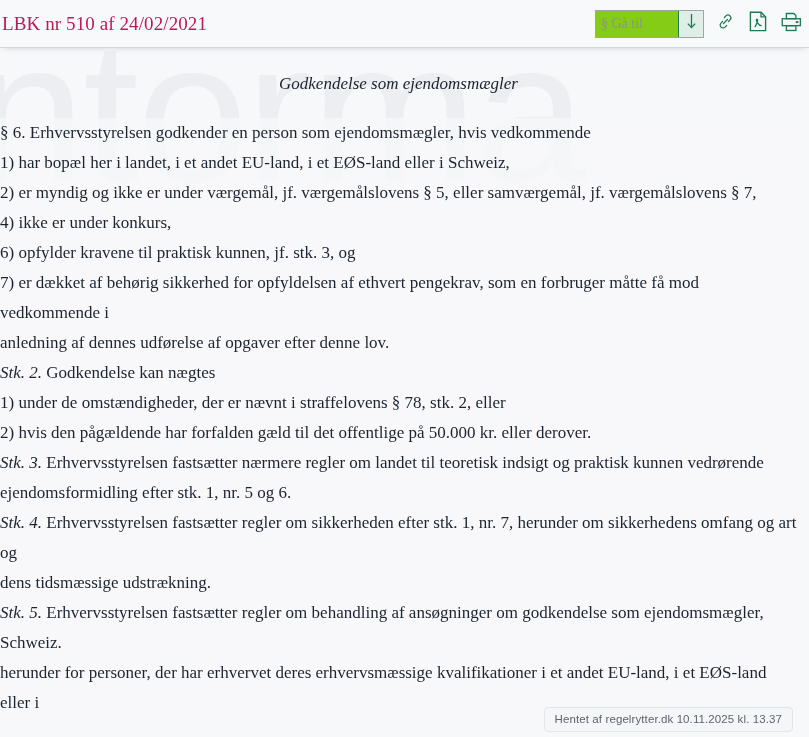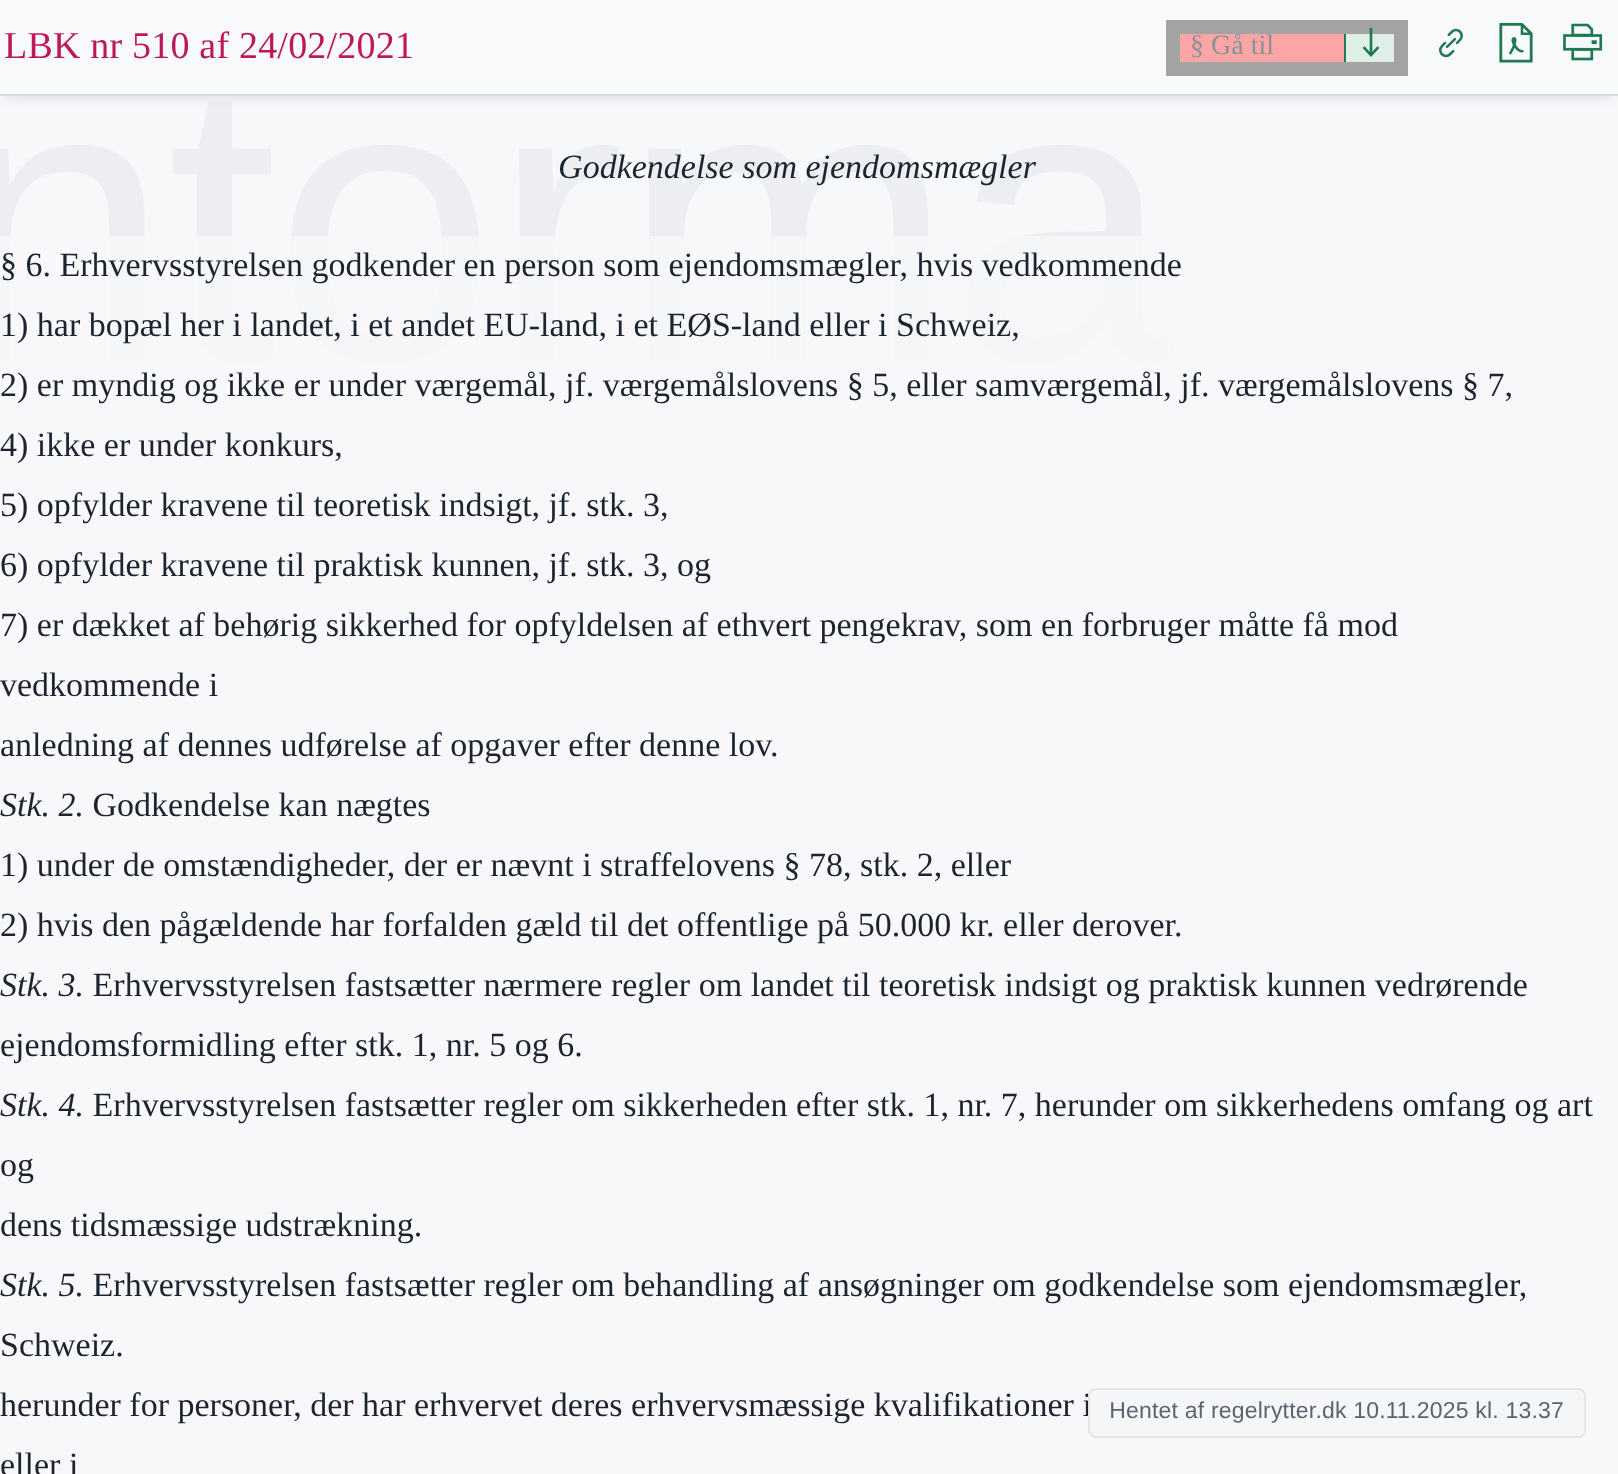--- a/index.html
+++ b/index.html
@@ -44,22 +44,22 @@
     align-items: center;
     gap: 9px;
     flex: 0 0 auto;
   }
 
   
   .goto-combo {
     display: flex;
     align-items: stretch;
     height: 28px;
-    border: 7px solid #a3a3a3;
-    background: #fca5a5;
+    border: 1px solid #a3a3a3;
+    background: #84cc16;
     box-sizing: border-box;
   }
   .goto-input {
     border: 0;
     outline: none;
     background: transparent;
     width: 72px;
     padding: 0 5px;
     font-family: "Liberation Serif", "DejaVu Serif", serif;
     font-size: 14px;
@@ -141,21 +141,21 @@
   }
   p.para.first { margin-top: 23px; }
   .indent { padding-left: 17px; }
   .indent2 { padding-left: 34px; }
   .stk-label { font-style: italic; }
 
   
   .fetch-badge {
     position: absolute;
     right: 16px;
-    bottom: 18px;
+    bottom: 5px;
     background: #f5f6f8;
     border: 1px solid #e3e5e9;
     border-radius: 4px;
     padding: 5px 10px 6px 10px;
     font-family: "Liberation Sans", "DejaVu Sans", sans-serif;
     font-size: 11.5px;
     color: #5c6470;
     letter-spacing: .1px;
     white-space: nowrap;
     z-index: 20;
@@ -220,21 +220,20 @@
   <span>ntorma</span>
 </div>
 
 <div class="doc">
   <div class="section-heading">Godkendelse som ejendomsmægler</div>
   <div id="paras">
       <p class="para indent first">§ 6. Erhvervsstyrelsen godkender en person som ejendomsmægler, hvis vedkommende</p>
       <p class="para">1) har bopæl her i landet, i et andet EU-land, i et EØS-land eller i Schweiz,</p>
       <p class="para">2) er myndig og ikke er under værgemål, jf. værgemålslovens § 5, eller samværgemål, jf. værgemålslovens § 7,</p>
       <p class="para">4) ikke er under konkurs,</p>
-      <p class="para">5) opfylder kravene til teoretisk indsigt, jf. stk. 3,</p>
       <p class="para">6) opfylder kravene til praktisk kunnen, jf. stk. 3, og</p>
       <p class="para">7) er dækket af behørig sikkerhed for opfyldelsen af ethvert pengekrav, som en forbruger måtte få mod vedkommende i</p>
       <p class="para indent2">anledning af dennes udførelse af opgaver efter denne lov.</p>
       <p class="para indent"><span class="stk-label">Stk. 2.</span><span> Godkendelse kan nægtes</span></p>
       <p class="para">1) under de omstændigheder, der er nævnt i straffelovens § 78, stk. 2, eller</p>
       <p class="para">2) hvis den pågældende har forfalden gæld til det offentlige på 50.000 kr. eller derover.</p>
       <p class="para indent"><span class="stk-label">Stk. 3.</span><span> Erhvervsstyrelsen fastsætter nærmere regler om landet til teoretisk indsigt og praktisk kunnen vedrørende</span></p>
       <p class="para">ejendomsformidling efter stk. 1, nr. 5 og 6.</p>
       <p class="para indent"><span class="stk-label">Stk. 4.</span><span> Erhvervsstyrelsen fastsætter regler om sikkerheden efter stk. 1, nr. 7, herunder om sikkerhedens omfang og art og</span></p>
       <p class="para">dens tidsmæssige udstrækning.</p>

